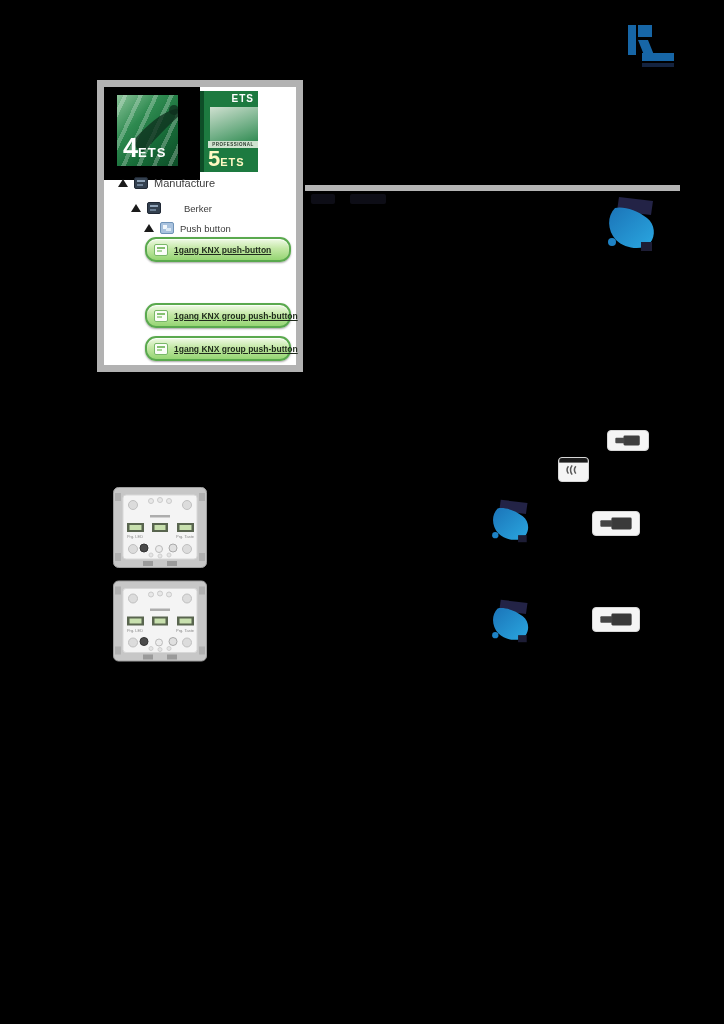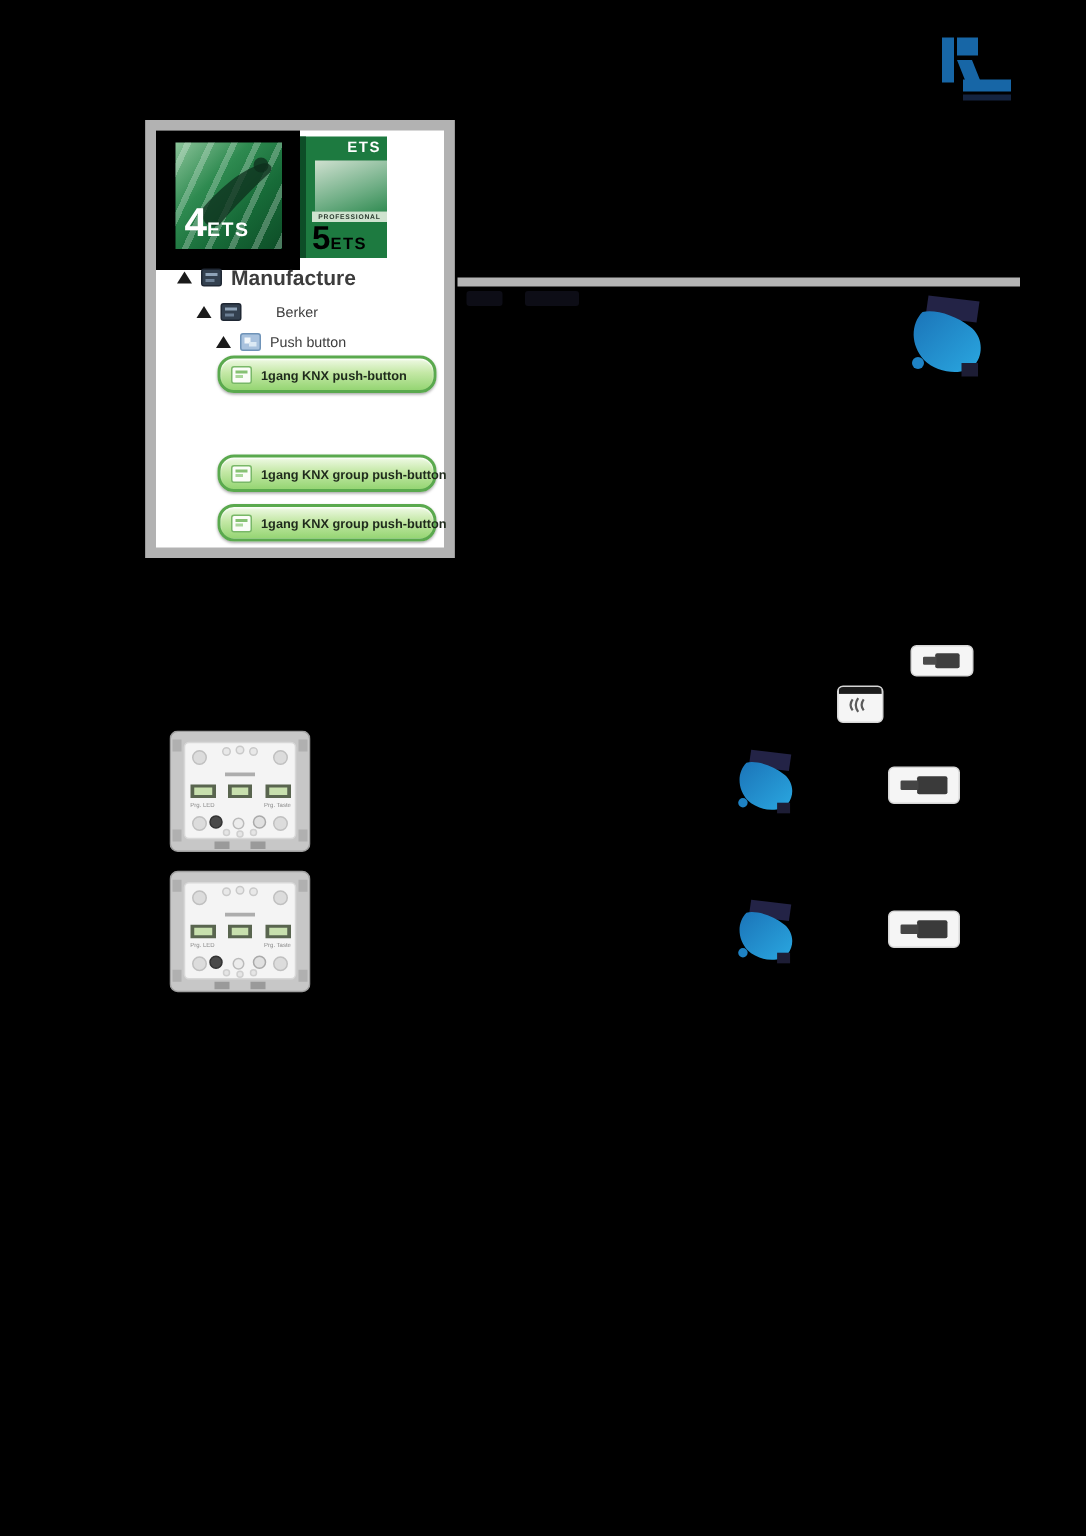--- a/index.html
+++ b/index.html
@@ -4,36 +4,36 @@
 <style>
   html,body{margin:0;padding:0;}
   body{width:724px;height:1024px;background:#000;position:relative;overflow:hidden;
        font-family:"Liberation Sans", sans-serif;}
   .abs{position:absolute;}
 
   
   .frame{left:97px;top:80px;width:206px;height:292px;background:#fff;
          border:7px solid #b2b2b2;box-sizing:border-box;}
   .black-patch{left:0;top:0;width:96px;height:93px;background:#000;}
-  .ets4{left:13px;top:8px;width:71px;height:71px;
+  .ets4{left:13px;top:8px;width:61px;height:71px;
         background:linear-gradient(135deg,#8cc49a 0%,#2e8a50 35%,#176b38 65%,#0d4d27 100%);
         overflow:hidden;}
   .ets4 .streak{position:absolute;left:-20px;top:-10px;width:140px;height:100px;
         background:repeating-linear-gradient(115deg,rgba(255,255,255,.25) 0 4px,rgba(255,255,255,0) 4px 14px);}
   .ets4-text{position:absolute;left:6px;bottom:2px;color:#fff;}
   .ets4-text .num{font-size:27px;font-weight:bold;}
   .ets4-text .brand{font-size:13px;font-weight:bold;letter-spacing:1px;}
   .ets5{left:96px;top:4px;width:58px;height:81px;background:#1d7a40;overflow:hidden;
         border-left:4px solid #0d4d27;box-sizing:border-box;}
   .ets5 .photo{position:absolute;left:6px;top:16px;width:52px;height:34px;
         background:linear-gradient(160deg,#cfe0d0,#6fae85 60%,#2e8a50);}
   .ets5-top{position:absolute;right:4px;top:2px;color:#fff;font-size:10px;font-weight:bold;letter-spacing:1px;}
   .ets5-band{position:absolute;left:4px;bottom:24px;width:50px;height:7px;background:#cfe3cf;
         color:#2a3a2e;font-size:4.5px;font-weight:bold;line-height:7px;text-align:center;letter-spacing:.5px;}
-  .ets5-text{position:absolute;left:4px;bottom:0px;color:#000000;}
+  .ets5-text{position:absolute;left:4px;bottom:0px;color:#fef9c3;}
   .ets5-text .num{font-size:22px;font-weight:bold;}
   .ets5-text .brand{font-size:11px;font-weight:bold;letter-spacing:1px;}
 
   
   .tree-row{position:absolute;display:flex;align-items:center;gap:6px;}
   .tri{width:0;height:0;border-left:5px solid transparent;border-right:5px solid transparent;
        border-bottom:8px solid #1a1a1a;}
   .node-icon{width:14px;height:12px;border-radius:2px;position:relative;}
   .node-dark{background:#33404f;border:1px solid #1f2733;box-sizing:border-box;}
   .node-dark::before{content:"";position:absolute;left:2px;top:2px;right:2px;height:2px;background:#8fa3b8;}
@@ -45,21 +45,21 @@
 
   
   .gbtn{position:absolute;left:41px;width:146px;height:25px;border-radius:11px;
         background:linear-gradient(#f0fae6,#c4e8a6 45%,#95d573);
         border:2px solid #5aa94e;box-sizing:border-box;display:flex;align-items:center;
         box-shadow:0 1px 2px rgba(0,0,0,.35), inset 0 1px 1px rgba(255,255,255,.8);}
   .gbtn .bicon{width:14px;height:12px;margin:0 6px 0 7px;background:#fbfdf8;border:1px solid #79b868;
         border-radius:2px;position:relative;box-sizing:border-box;flex:0 0 auto;}
   .gbtn .bicon::before{content:"";position:absolute;left:2px;top:2px;width:8px;height:2px;background:#86c173;}
   .gbtn .bicon::after{content:"";position:absolute;left:2px;top:5px;width:5px;height:2px;background:#a9d69a;}
-  .gbtn .blabel{font-size:8.5px;font-weight:bold;color:#1f2a1c;white-space:nowrap;}
+  .gbtn .blabel{font-size:8.5px;font-weight:bold;color:#1f2a1c;white-space:nowrap;text-decoration:underline;}
 
   
   .rule{left:305px;top:185px;width:375px;height:6px;background:#b4b4b4;}
   .faint{background:#0d0d16;border-radius:2px;}
 
   
   .chip{background:#f5f5f5;border:1px solid #d6d6d6;border-radius:4px;box-sizing:border-box;}
 
   .mod-label{font-size:4px;fill:#8a8a8a;}
 </style>
@@ -93,21 +93,21 @@
     <div class="photo"></div>
     <div class="ets5-band">PROFESSIONAL</div>
     <div class="ets5-text">
       <span class="num">5</span><span class="brand">ETS</span>
     </div>
   </div>
 
   <div class="tree-row" style="left:14px;top:90px;">
     <span class="tri"></span>
     <span class="node-icon node-dark"></span>
-    <span class="tree-label" style="font-size:14px;font-weight:bold;">Manufacture</span>
+    <span class="tree-label" style="font-size:11px;">Manufacture</span>
   </div>
   <div class="tree-row" style="left:27px;top:115px;">
     <span class="tri"></span>
     <span class="node-icon node-dark"></span>
     <span class="tree-label" style="font-size:9.5px;padding-left:17px;">Berker</span>
   </div>
   <div class="tree-row" style="left:40px;top:135px;justify-content:space-between;">
     <span class="tri"></span>
     <span class="node-icon node-light"></span>
     <span class="tree-label" style="font-size:9.5px;">Push button</span>

